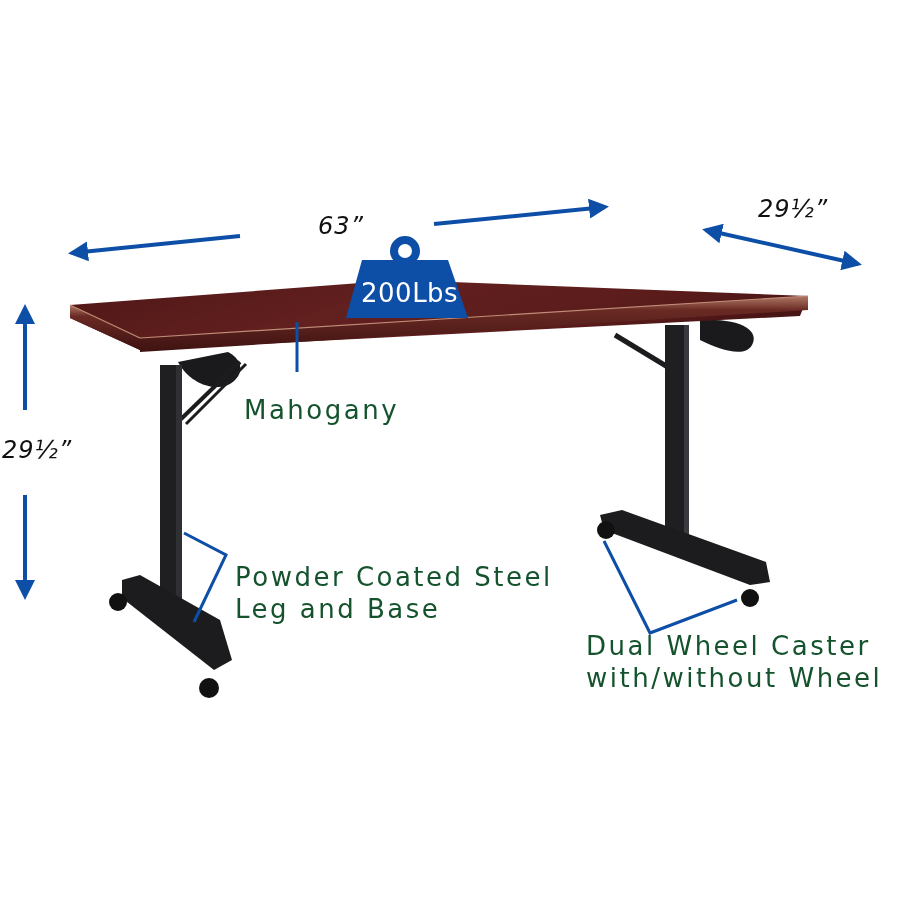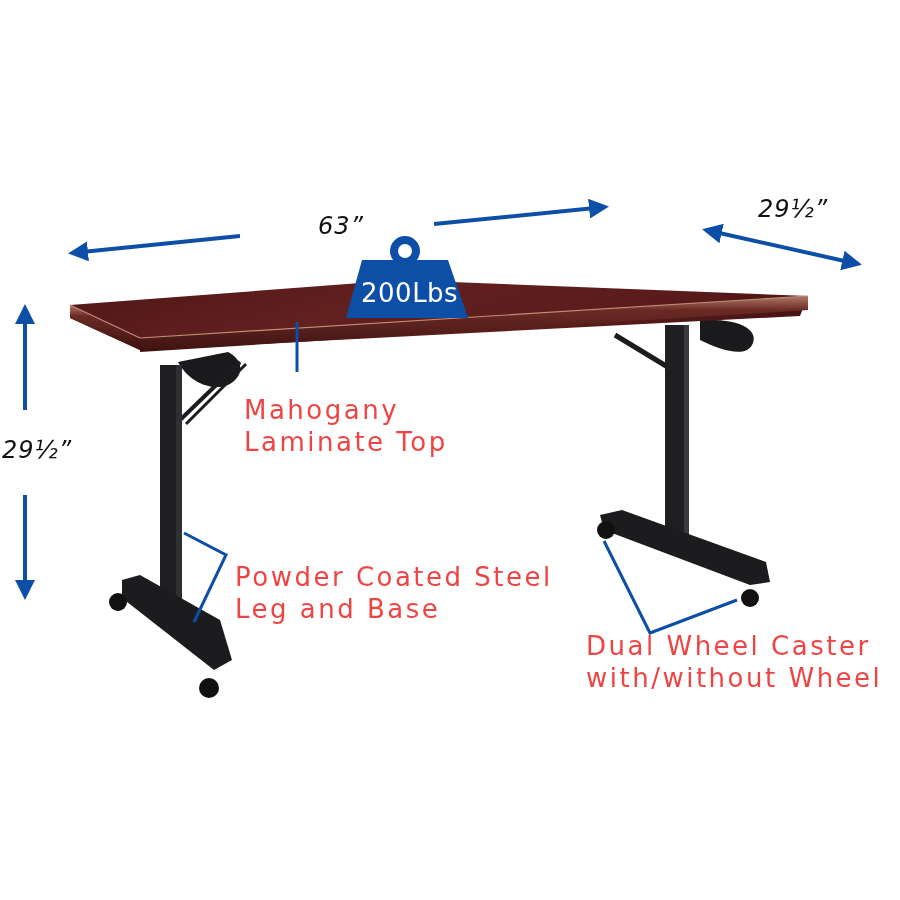--- a/index.html
+++ b/index.html
@@ -1,21 +1,21 @@
 <!DOCTYPE html>
 <html><head>
   <meta charset="utf-8">
   <style>
     html, body { margin: 0; padding: 0; background: #ffffff; }
     #stage { position: relative; width: 880px; height: 900px; overflow: hidden; background: #ffffff; }
     svg.art { position: absolute; left: 0; top: 0; width: 900px; height: 900px; }
     .lbl {
       position: absolute;
       font-family: "DejaVu Sans", "Liberation Sans", sans-serif;
-      color: #ef4444;
+      color: #14532d;
       white-space: nowrap;
       letter-spacing: 2.5px;
       line-height: 32px;
       font-size: 26px;
     }
     .dim {
       position: absolute;
       font-family: "DejaVu Sans", "Liberation Sans", sans-serif;
       font-style: italic;
       color: #111111;
@@ -112,21 +112,20 @@
   </svg>
 
   <div class="dim" style="left:318px; top:212px;">63”</div>
   <div class="dim" style="left:758px; top:195px;">29½”</div>
   <div class="dim" style="left:2px; top:436px;">29½”</div>
 
   <div class="weight-text" style="left:361px; top:278px;">200Lbs</div>
 
   <div class="lbl" style="left:244px; top:394px;">
     <div>Mahogany</div>
-    <div>Laminate Top</div>
   </div>
 
   <div class="lbl" style="left:235px; top:537px;margin-top:24px;">
     <div>Powder Coated Steel</div>
     <div>Leg and Base</div>
   </div>
 
   <div class="lbl" style="left:586px; top:630px;">
     <div>Dual Wheel Caster</div>
     <div>with/without Wheel</div>

